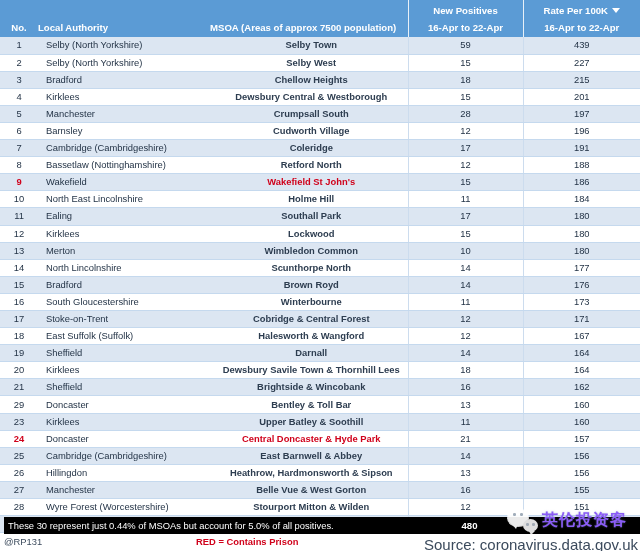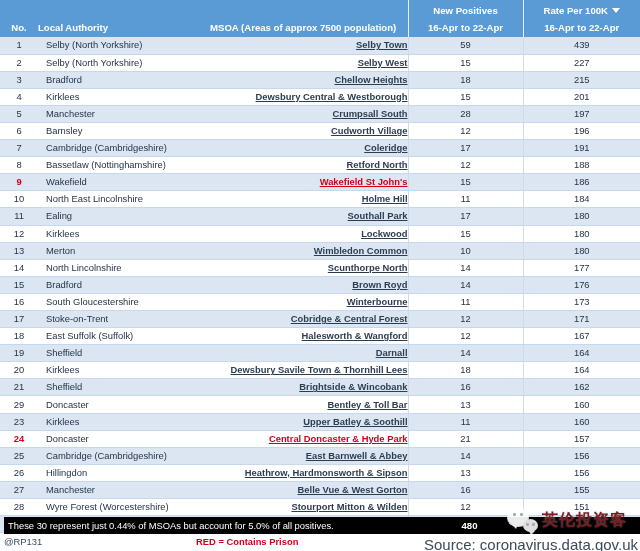--- a/index.html
+++ b/index.html
@@ -79,21 +79,21 @@
     padding: 0;
     border-bottom: 1px solid #c5d9ee;
     line-height: 16px;
     font-size: 9.4px;
     color: #243447;
     white-space: nowrap;
     overflow: hidden;
   }
   td.no   { text-align: center; }
   td.la   { padding-left: 8px; text-align: left; margin-left: 25px; }
-  td.msoa { padding-left: 5px; text-align: right; font-weight: bold; color: #2d3d50; text-decoration: underline; }
+  td.msoa { padding-left: 5px; text-align: center; font-weight: bold; color: #2d3d50; }
   td.np   { text-align: center; border-left: 1px solid #ccdcee; }
   td.rate { text-align: center; border-left: 1px solid #ccdcee; }
 
   tr.prison td.no,
   tr.prison td.msoa { color: #d0021b; font-weight: bold; }
 
   
   .summary {
     position: absolute;
     left: 4px;
@@ -205,21 +205,21 @@
     border-radius: 50%;
   }
   .wechat .d1 { left: 5px;  top: 5px; }
   .wechat .d2 { left: 12px; top: 5px; }
   .wechat .d3 { right: 9px;  bottom: 6px; background: #b0bac6; }
   .wechat .d4 { right: 3px;  bottom: 6px; background: #b0bac6; }
   .wm-text {
     font-family: "DejaVu Sans", sans-serif;
     font-size: 16px;
     font-weight: bold;
-    color: #7f1d1d;
+    color: #8b5cf6;
     letter-spacing: 1px;
     text-shadow: 0 0 2px rgba(120,150,190,0.55);
     line-height: 22px;
   }
 </style>
 </head>
 <body>
 
 <div id="page">
 

